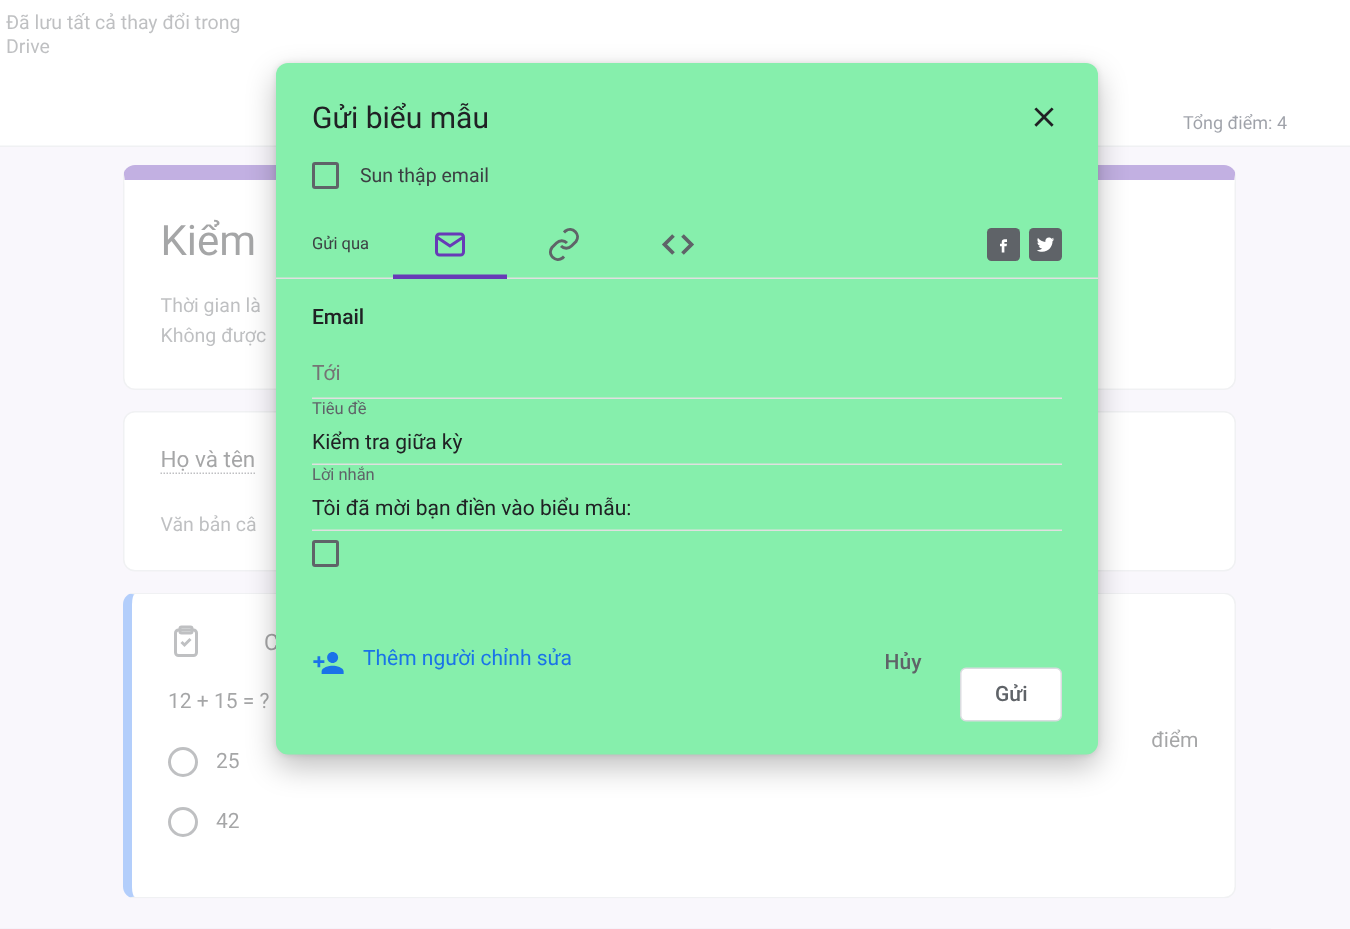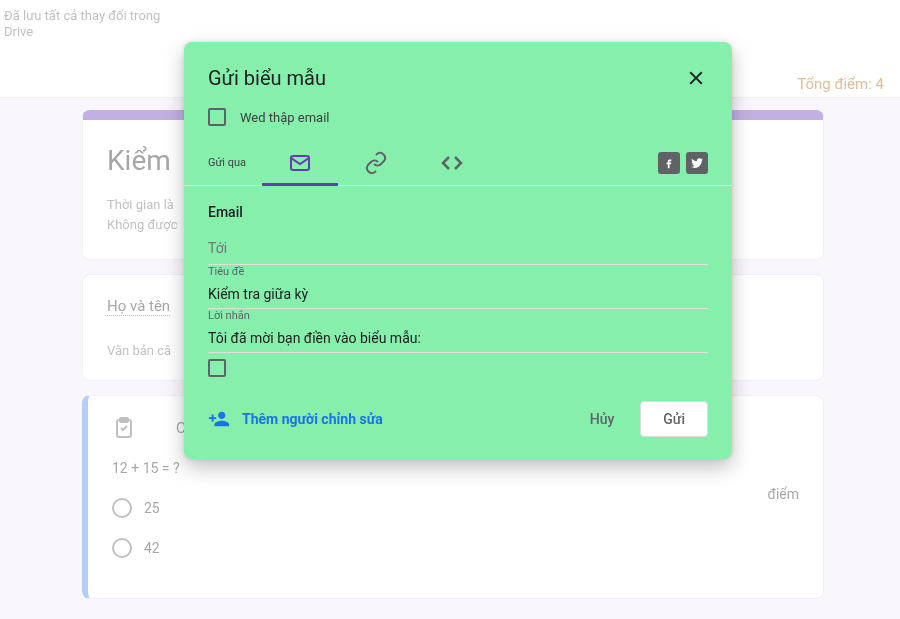--- a/index.html
+++ b/index.html
@@ -1,20 +1,20 @@
 <!DOCTYPE html>
 <html><head>
 <meta charset="utf-8">
 <style>
   * { box-sizing: border-box; margin: 0; padding: 0; font-family: Roboto, Arial, sans-serif; }
   body { width: 900px; height: 619px; background: #f0ebf8; overflow: hidden; position: relative; }
   
   .topbar { width: 100%; height: 98px; background: #fff; border-bottom: 1px solid #dadce0; position: relative; }
   .save-status { position: absolute; top: 8px; left: 4px; font-size: 13px; color: #5f6368; line-height: 16px; width: 180px; }
-  .points { position: absolute; right: 16px; top: 75px; font-size: 15px; color: #a16207; }
+  .points { position: absolute; right: 42px; top: 75px; font-size: 12px; color: #0f172a; }
   
   .bg-content { position: absolute; top: 110px; left: 82px; width: 742px; }
   .card { background: #fff; border: 1px solid #dadce0; border-radius: 8px; padding: 24px; margin-bottom: 14px; position: relative; }
   .card-header-bar { border-top: 10px solid #673ab7; border-top-left-radius: 8px; border-top-right-radius: 8px; }
   .card-title { font-size: 28px; color: #202124; margin-bottom: 18px; }
   .card-text { font-size: 13px; color: #5f6368; line-height: 20px; }
   .underline-txt { border-bottom: 1px dotted #5f6368; }
   
   .card2 { padding: 22px 24px; }
   .label-q { font-size: 15px; color: #202124; margin-bottom: 28px; }
@@ -53,25 +53,25 @@
   .modal-body { padding: 18px 24px 0; }
   .section-label { font-size: 14px; font-weight: 500; color: #202124; margin-bottom: 18px; }
   .field { }
   .field-label { font-size: 11px; color: #5f6368; margin-bottom: 4px; }
   .field-input { width: 100%; border: none; border-bottom: 1px solid #e0e0e0; font-size: 14px; color: #202124; padding: 4px 0 6px; outline: none; background: transparent; }
   .to-field .field-input { font-size: 14px; padding: 2px 0 8px; color:#5f6368;}
   
   .include-row { display:flex; align-items:center; gap:14px; padding: 6px 0 0px; }
   
   .modal-footer { display:flex; align-items:center; justify-content:space-between; padding: 24px 24px 0; }
-  .collab { display:flex; align-items:center; gap:12px; color:#1a73e8; font-size:14px; cursor:pointer; font-weight:700; }
+  .collab { display:flex; gap:12px; color:#1a73e8; font-size:14px; cursor:pointer; font-weight:400; }
   .collab svg { color:#1a73e8; width:22px; height:22px; }
   .actions { display:flex; gap:8px; align-items:center; }
   .btn-text { padding: 8px 18px; font-size: 14px; color:#5f6368; font-weight:500; cursor:pointer; border-radius:4px; }
-  .btn-primary { padding: 9px 22px; font-size:14px; color:#5f6368; font-weight:500; border:1px solid #dadce0; border-radius:4px; cursor:pointer; background:#fff; }
+  .btn-primary { padding: 9px 22px; font-size:14px; color:#5f6368; font-weight:500; border:1px solid #dadce0; border-radius:4px; cursor:pointer; background:#fff;margin-top:43px; }
 </style>
 </head>
 <body>
 
 <div class="topbar">
   <div class="save-status">Đã lưu tất cả thay đổi trong Drive</div>
   <div class="points">Tổng điểm: 4</div>
 </div>
 
 <div class="bg-content">
@@ -115,21 +115,21 @@
     <div class="modal-title">Gửi biểu mẫu</div>
     <div class="close-btn">
       <svg viewBox="0 0 24 24" width="22" height="22" fill="#202124">
           <path d="M19 6.41L17.59 5 12 10.59 6.41 5 5 6.41 10.59 12 5 17.59 6.41 19 12 13.41 17.59 19 19 17.59 13.41 12z"></path>
         </svg>
     </div>
   </div>
 
   <div class="check-row">
     <div class="checkbox"></div>
-    <span class="check-label">Wed thập email</span>
+    <span class="check-label">Sun thập email</span>
   </div>
 
   <div class="tabrow">
     <span class="tab-label">Gửi qua</span>
     <div class="tab active">
       <svg viewBox="0 0 24 24" fill="none" stroke="currentColor" stroke-width="2">
           <rect x="3" y="5" width="18" height="14" rx="2"></rect>
           <path d="M3 7l9 6 9-6"></path>
         </svg>
     </div>

